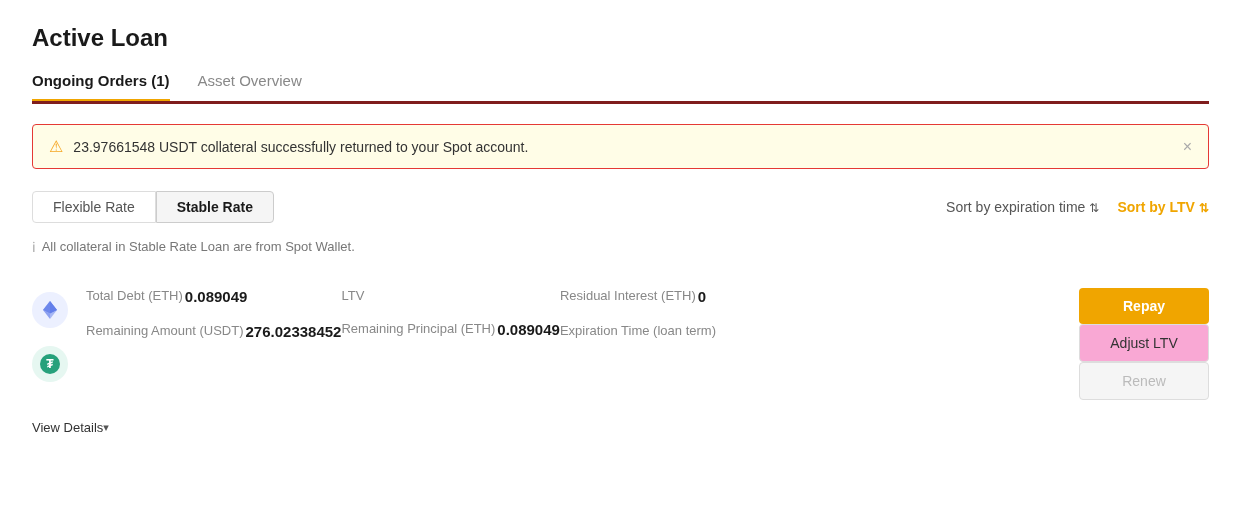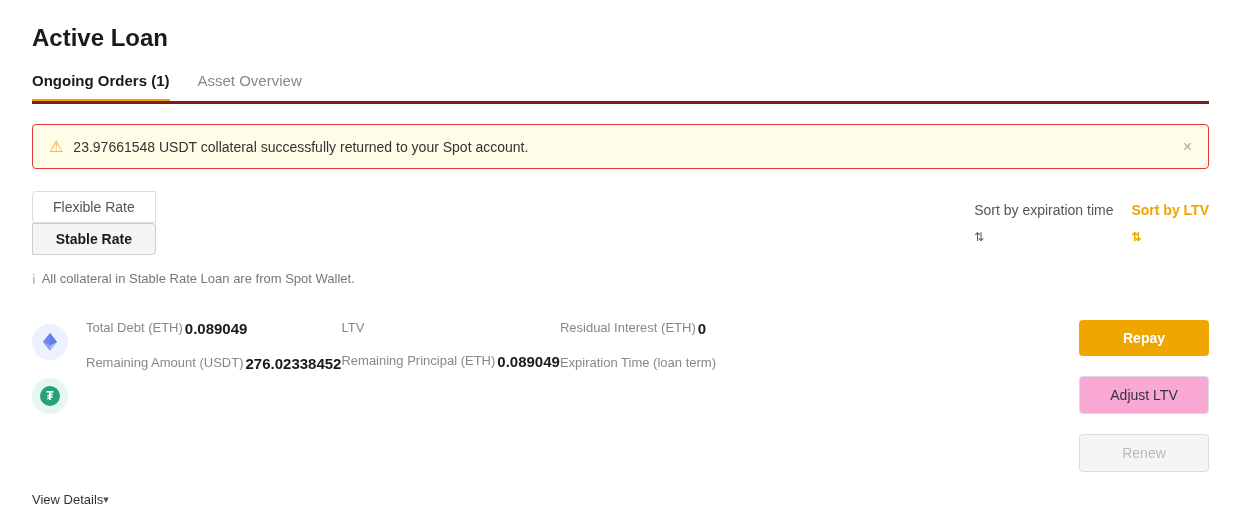--- a/index.html
+++ b/index.html
@@ -75,21 +75,20 @@
     .rate-controls {
       display: flex;
       align-items: center;
       justify-content: space-between;
       margin-bottom: 14px;
     }
 
     .rate-buttons {
       display: flex;
       gap: 0;
-      flex-direction: column;
     }
 
     .rate-btn {
       padding: 7px 20px;
       font-size: 14px;
       cursor: pointer;
       border: 1px solid #ddd;
       background: #fff;
       color: #555;
       font-weight: 500;
@@ -112,25 +111,24 @@
 
     .sort-controls {
       display: flex;
       align-items: center;
       gap: 18px;
       font-size: 14px;
     }
 
     .sort-item {
       display: flex;
-      align-items: flex-start;
-      gap: 12px;
+      align-items: flex-end;
+      gap: 4px;
       color: #555;
       cursor: pointer;
-      flex-direction: column;
     }
 
     .sort-item.active {
       color: #f0a500;
       font-weight: 600;
     }
 
     .sort-icon {
       font-size: 12px;
     }
@@ -217,21 +215,21 @@
       color: #1a1a1a;
     }
 
     .detail-value.green {
       color: #02b26e;
     }
 
     .loan-actions {
       display: flex;
       flex-direction: column;
-      gap: 20px;
+      gap: 0;
       align-items: stretch;
       margin-left: 40px;
       min-width: 130px;
     }
 
     .btn-repay {
       background: #f0a500;
       color: #fff;
       border: none;
       border-radius: 4px;

